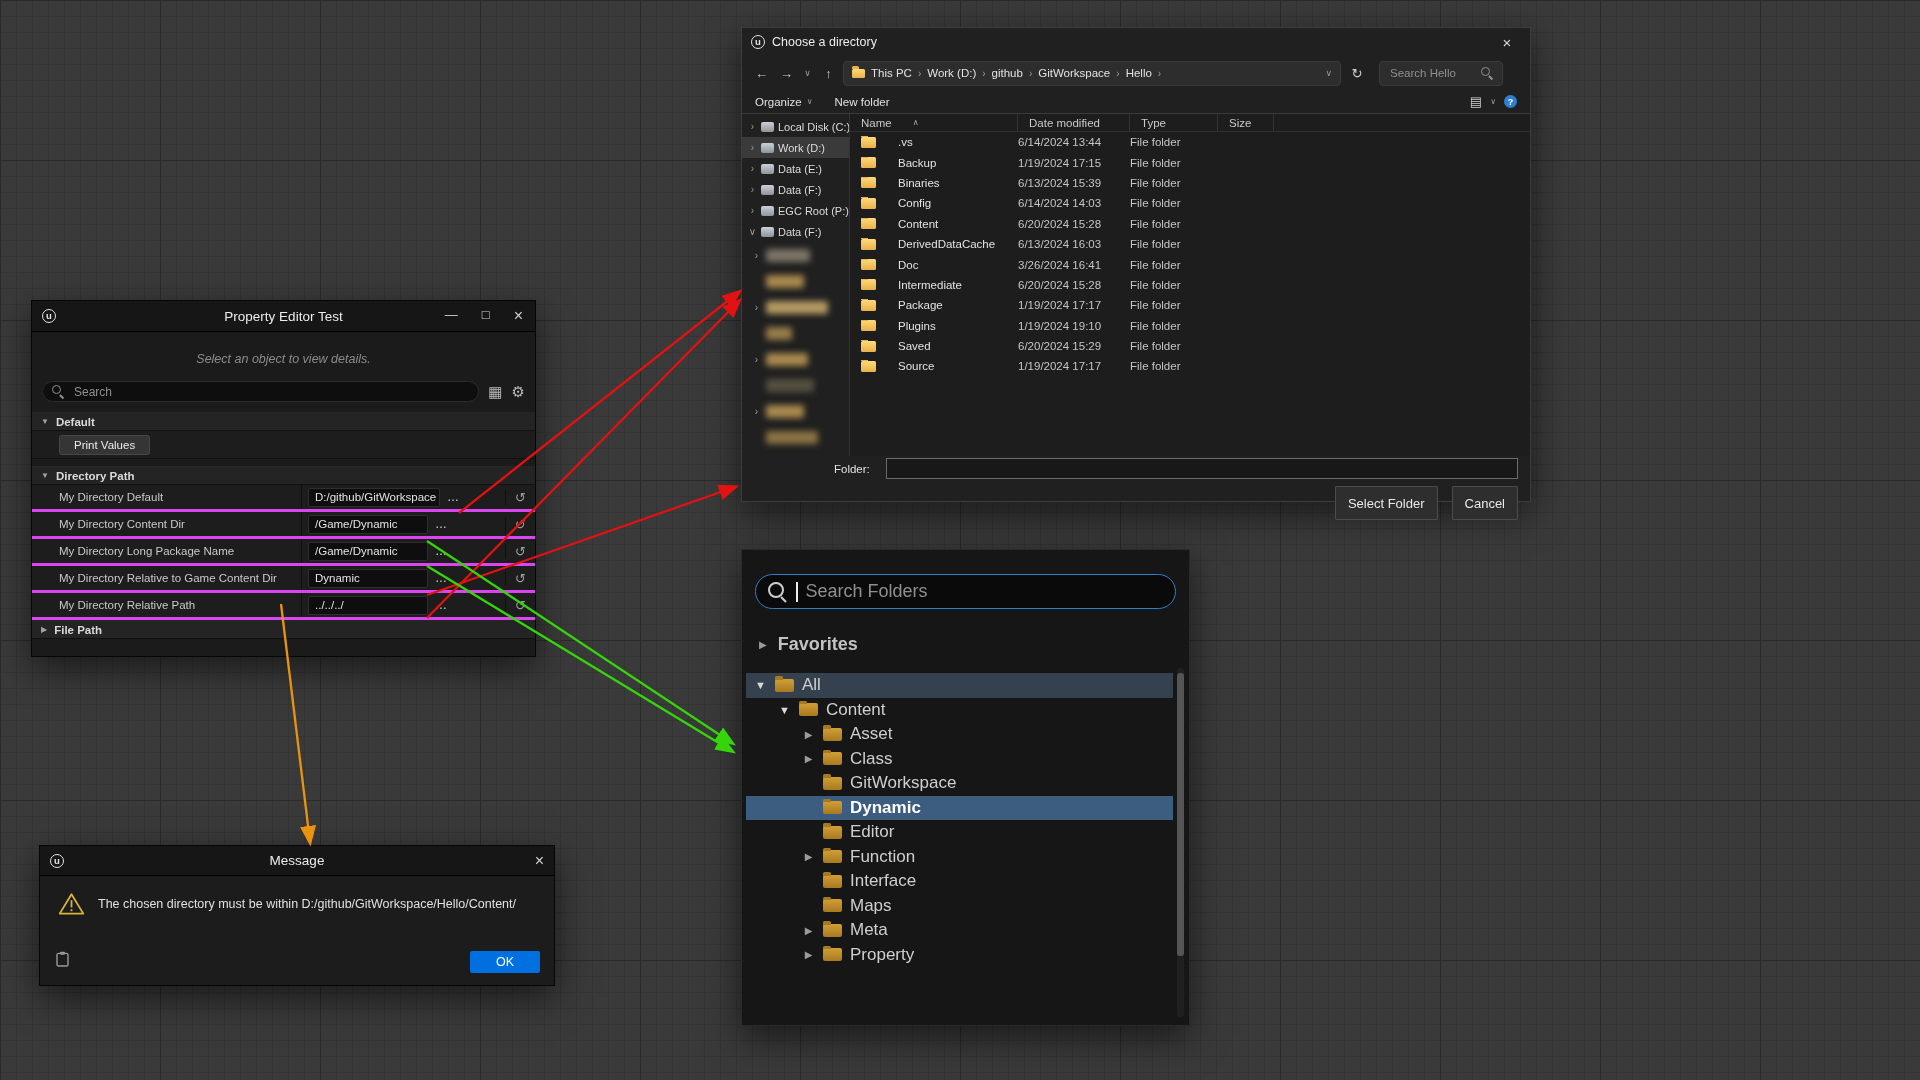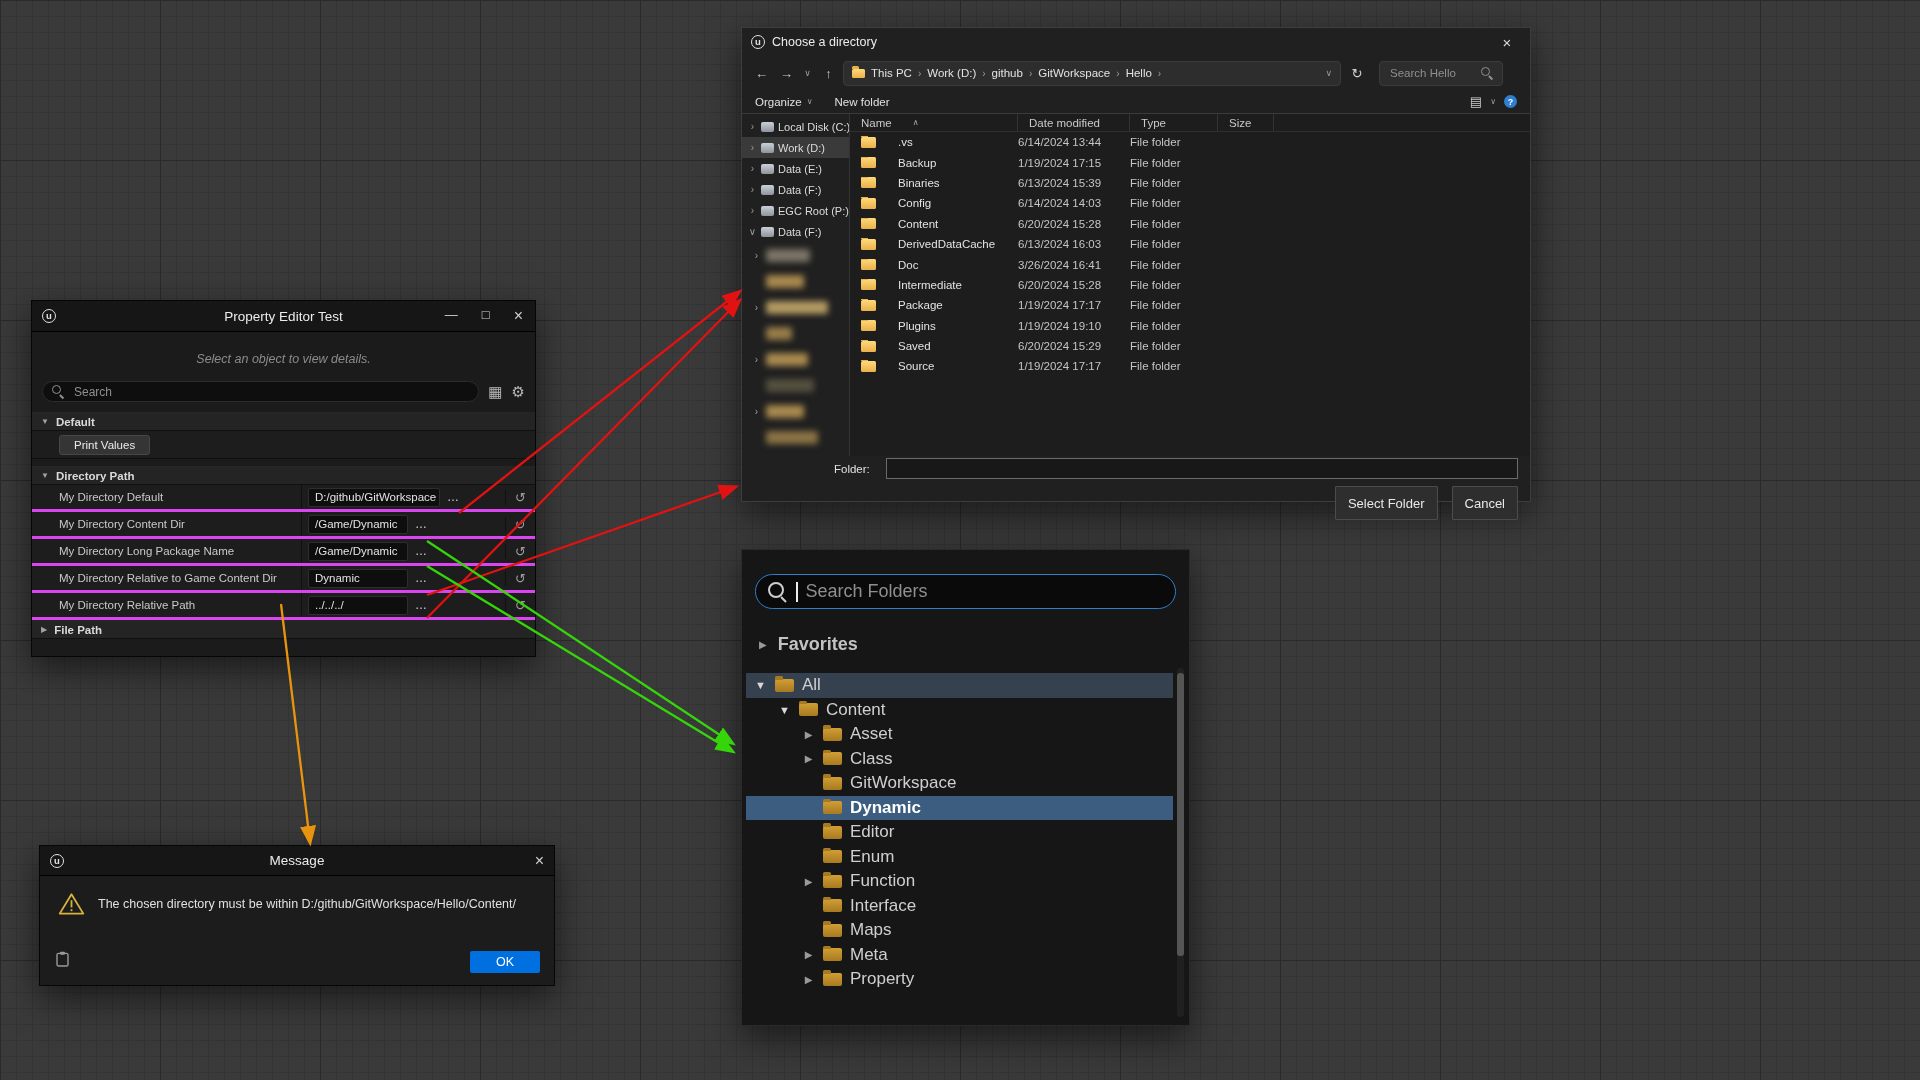--- a/index.html
+++ b/index.html
@@ -90,21 +90,21 @@
   .tool-ico{font-size:15px;color:#b8b8b8;line-height:1;}
   .pe-sect{height:19px;display:flex;align-items:center;gap:7px;padding:0 9px;background:#242424;border-bottom:1px solid #101010;border-top:1px solid #262626;}
   .sect-tri{font-size:8px;color:#a2a2a2;}
   .sect-label{font-size:11.5px;font-weight:bold;color:#dadada;}
   .pe-printrow{height:28px;display:flex;align-items:center;padding-left:27px;background:#1d1d1d;border-bottom:1px solid #101010;}
   .pe-printbtn{height:20px;padding:0 14px;display:flex;align-items:center;background:#353535;border:1px solid #474747;border-radius:3px;color:#ebebeb;font-size:11.5px;}
   .pe-gap{height:7px;background:#1b1b1b;}
   .pe-row{height:27px;display:flex;align-items:stretch;background:#1d1d1d;border-bottom:3px solid #d946ef;}
   .pe-label{flex:0 0 269px;display:flex;align-items:center;padding-left:27px;font-size:11.5px;color:#c9c9c9;white-space:nowrap;overflow:hidden;}
   .pe-valcell{flex:1;display:flex;align-items:center;gap:5px;border-left:1px solid #101010;padding-left:6px;}
-  .pe-val{height:19px;width:100px;display:flex;align-items:center;padding:0 6px;background:#0e0e0e;border:1px solid #2e2e2e;border-radius:2px;font-size:11.5px;color:#e2e2e2;white-space:nowrap;overflow:hidden;}
+  .pe-val{height:19px;width:120px;display:flex;align-items:center;padding:0 6px;background:#0e0e0e;border:1px solid #2e2e2e;border-radius:2px;font-size:11.5px;color:#e2e2e2;white-space:nowrap;overflow:hidden;}
   .pe-val.wide{width:132px;}
   .dots-btn{width:16px;height:19px;display:flex;align-items:center;justify-content:center;color:#d8d8d8;font-size:12px;}
   .pe-reset{margin-left:auto;flex:0 0 30px;display:flex;align-items:center;justify-content:center;border-left:1px solid #101010;color:#9a9a9a;font-size:13px;}
 
   
   #msg-dialog{left:39px;top:845px;width:516px;height:141px;background:#1c1c1c;border:1px solid #060606;color:#dedede;}
   .md-titlebar{height:30px;position:relative;display:flex;align-items:center;padding:0 10px;background:#161616;border-bottom:1px solid #000;}
   .md-title{position:absolute;left:0;right:0;text-align:center;font-size:13.5px;color:#ececec;pointer-events:none;}
   .md-close{margin-left:auto;color:#d2d2d2;font-size:16px;position:relative;z-index:1;}
   .md-body{display:flex;align-items:center;gap:13px;padding:16px 16px 0 18px;}
@@ -534,25 +534,20 @@
           <span class="tree-tri"></span>
           <span class="folder pk"></span>
           <span class="tree-label">Dynamic</span>
         </div>
         <div class="tree-row" style="padding-left: 56px;">
           <span class="tree-tri"></span>
           <span class="folder pk"></span>
           <span class="tree-label">Editor</span>
         </div>
         <div class="tree-row" style="padding-left: 56px;">
-          <span class="tree-tri"></span>
-          <span class="folder pk"></span>
-          <span class="tree-label">Enum</span>
-        </div>
-        <div class="tree-row" style="padding-left: 56px;">
           <span class="tree-tri">▶</span>
           <span class="folder pk"></span>
           <span class="tree-label">Function</span>
         </div>
         <div class="tree-row" style="padding-left: 56px;">
           <span class="tree-tri"></span>
           <span class="folder pk"></span>
           <span class="tree-label">Interface</span>
         </div>
         <div class="tree-row" style="padding-left: 56px;">

